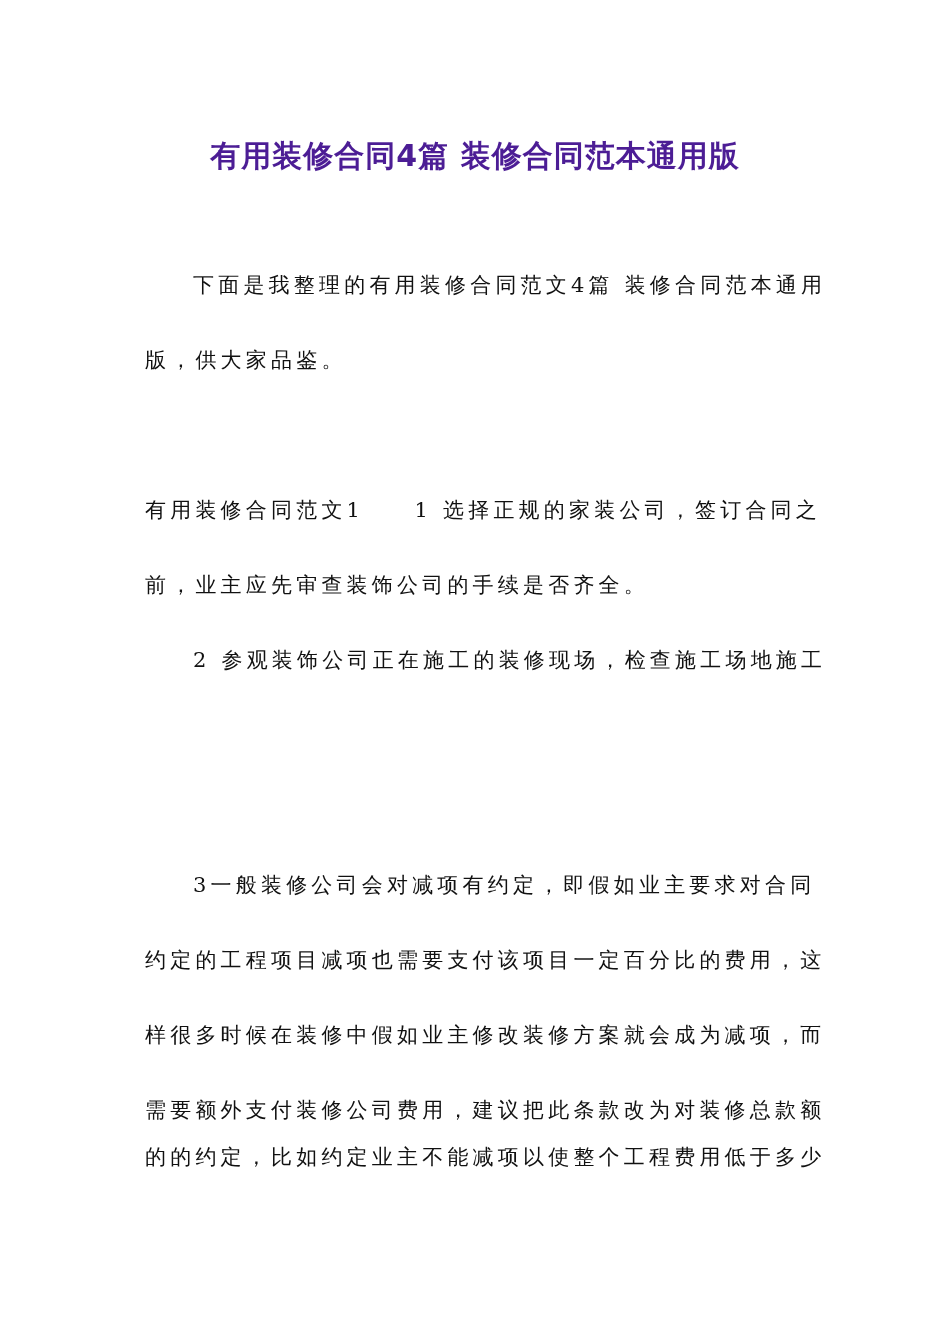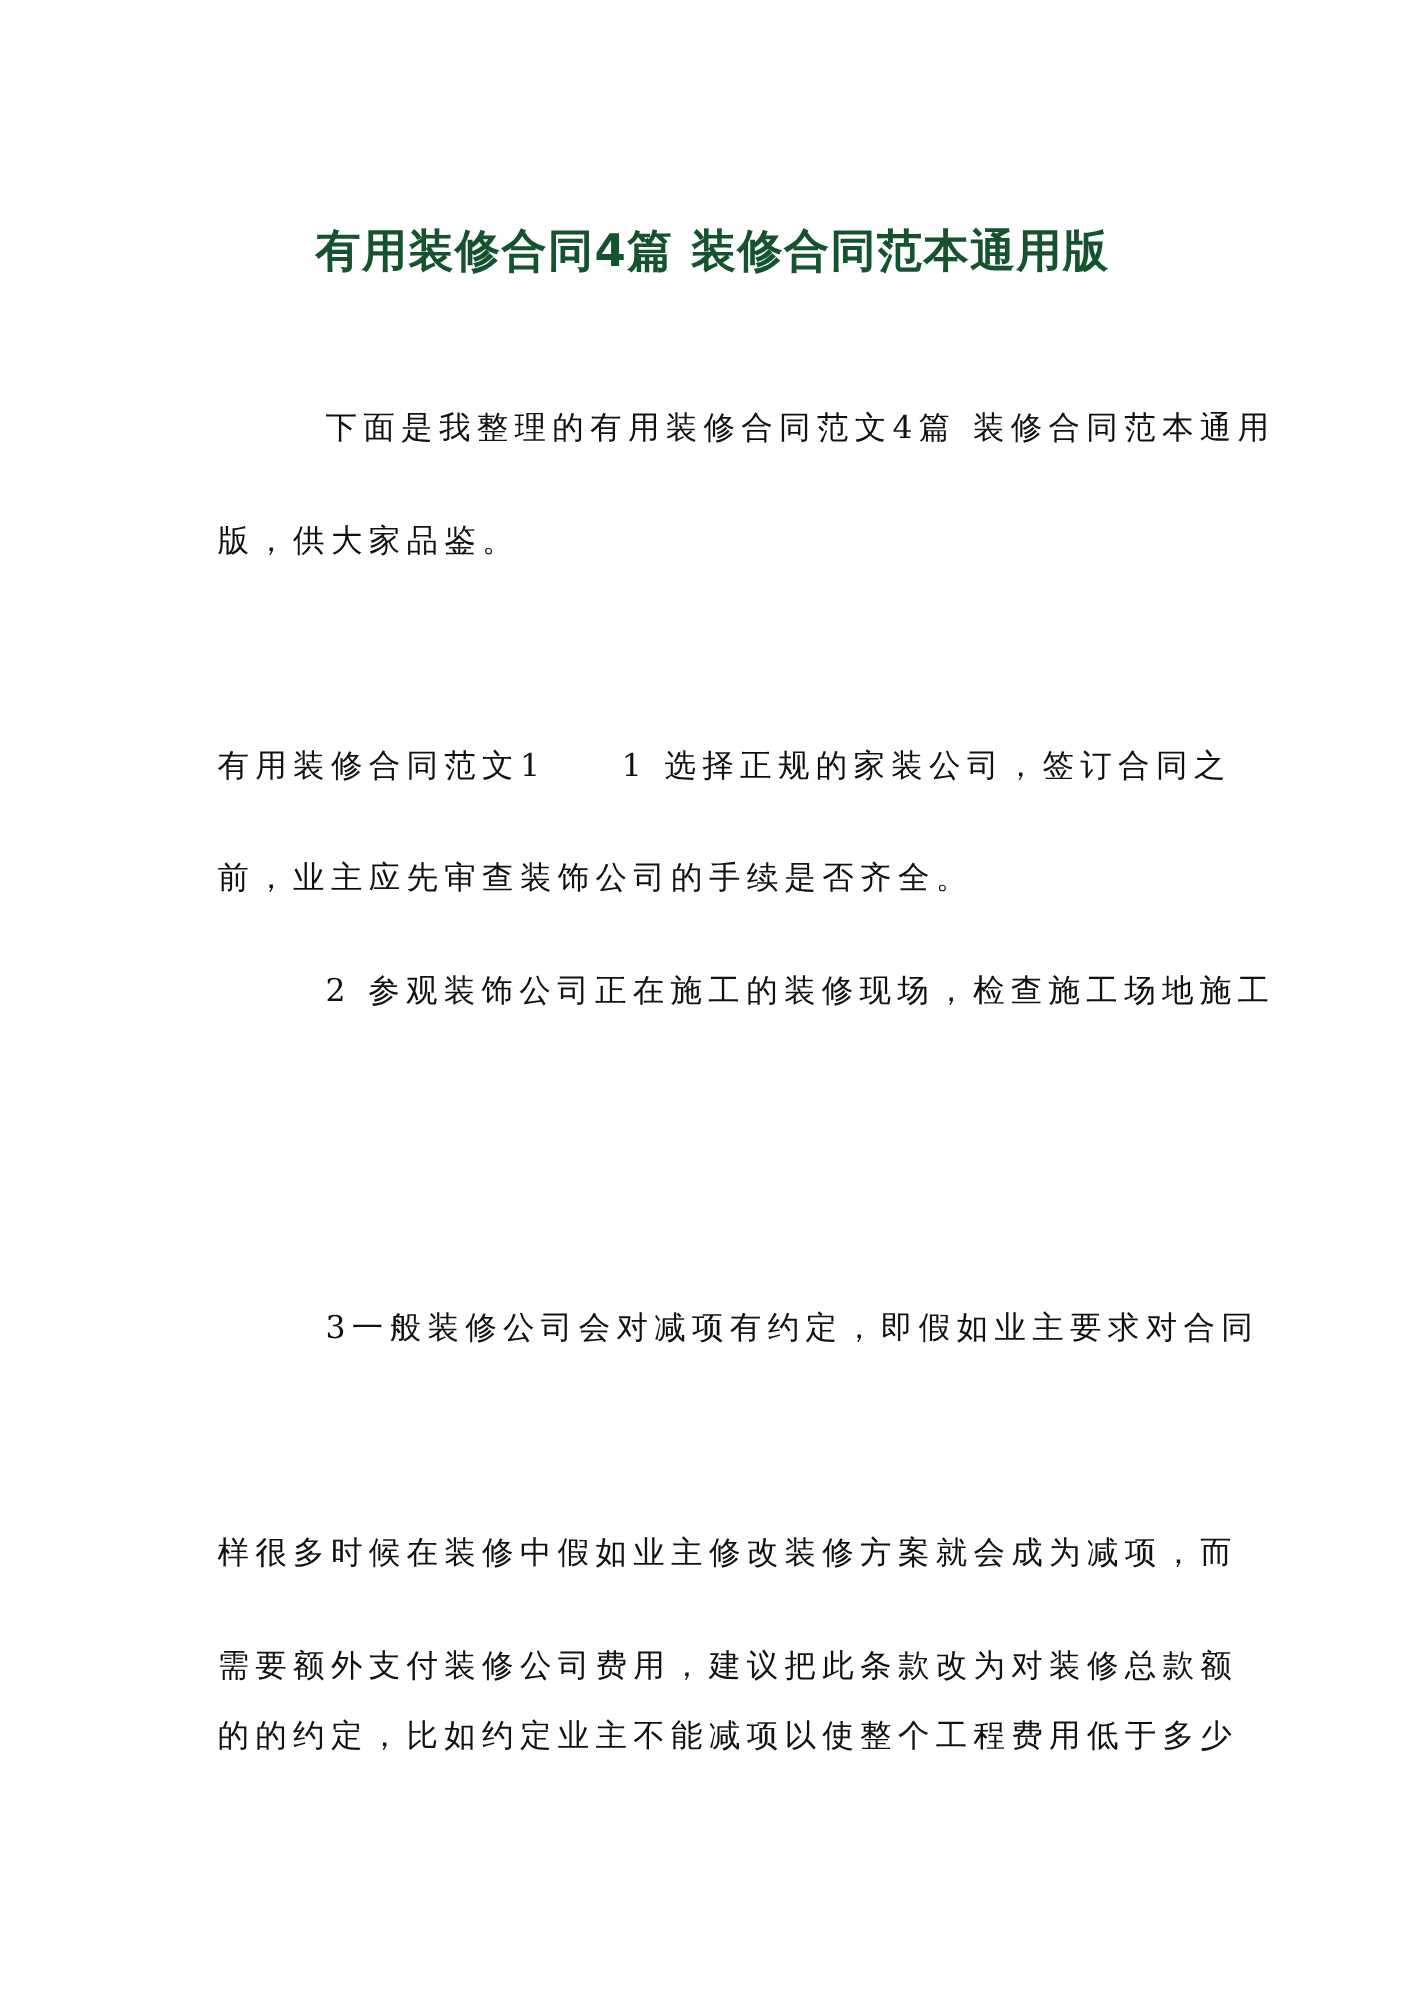--- a/index.html
+++ b/index.html
@@ -1,42 +1,43 @@
 <!DOCTYPE html>
 <html><head>
 <meta charset="utf-8">
 <style>
   html, body { margin: 0; padding: 0; background: #ffffff; }
   body { width: 950px; height: 1344px; position: relative; overflow: hidden; }
   .page { position: absolute; left: 0; top: 0; width: 950px; height: 1344px; background: #fff; }
   .title {
-    position: absolute; left: 0; width: 950px; top: 144px;
-    text-align: center; color: #14532d;
+    position: absolute; left: 0; width: 950px; top: 132px;
+    text-align: center; color: #4c1d95;
     font-family: "DejaVu Sans", "Liberation Sans", sans-serif;
     font-size: 30px; font-weight: bold; line-height: 48px; letter-spacing: 1px;
   }
   .line {
     position: absolute; left: 145px; width: 665px;
     font-family: "DejaVu Serif", "Liberation Serif", serif;
     font-size: 21px; color: #111; line-height: 30px;
     white-space: nowrap; letter-spacing: 4.2px;
   }
-  .indent { left: 193px; width: 617px; margin-left: 24px; }
+  .indent { left: 193px; width: 617px; }
 </style>
 </head>
 <body>
 
 <div class="page">
   <div class="title">有用装修合同4篇 装修合同范本通用版</div>
 
   <div class="line indent" style="top:270px">下面是我整理的有用装修合同范文4篇 装修合同范本通用</div>
   <div class="line" style="top:345px">版，供大家品鉴。</div>
 
   <div class="line" style="top:495px">有用装修合同范文1　　1 选择正规的家装公司，签订合同之</div>
   <div class="line" style="top:570px">前，业主应先审查装饰公司的手续是否齐全。</div>
 
   <div class="line indent" style="top:645px">2 参观装饰公司正在施工的装修现场，检查施工场地施工</div>
 
   <div class="line indent" style="top:870px">3一般装修公司会对减项有约定，即假如业主要求对合同</div>
+  <div class="line" style="top:945px">约定的工程项目减项也需要支付该项目一定百分比的费用，这</div>
   <div class="line" style="top:1020px">样很多时候在装修中假如业主修改装修方案就会成为减项，而</div>
   <div class="line" style="top:1095px">需要额外支付装修公司费用，建议把此条款改为对装修总款额</div>
   <div class="line" style="top:1142px">的的约定，比如约定业主不能减项以使整个工程费用低于多少</div>
 </div>
 
 </body></html>

